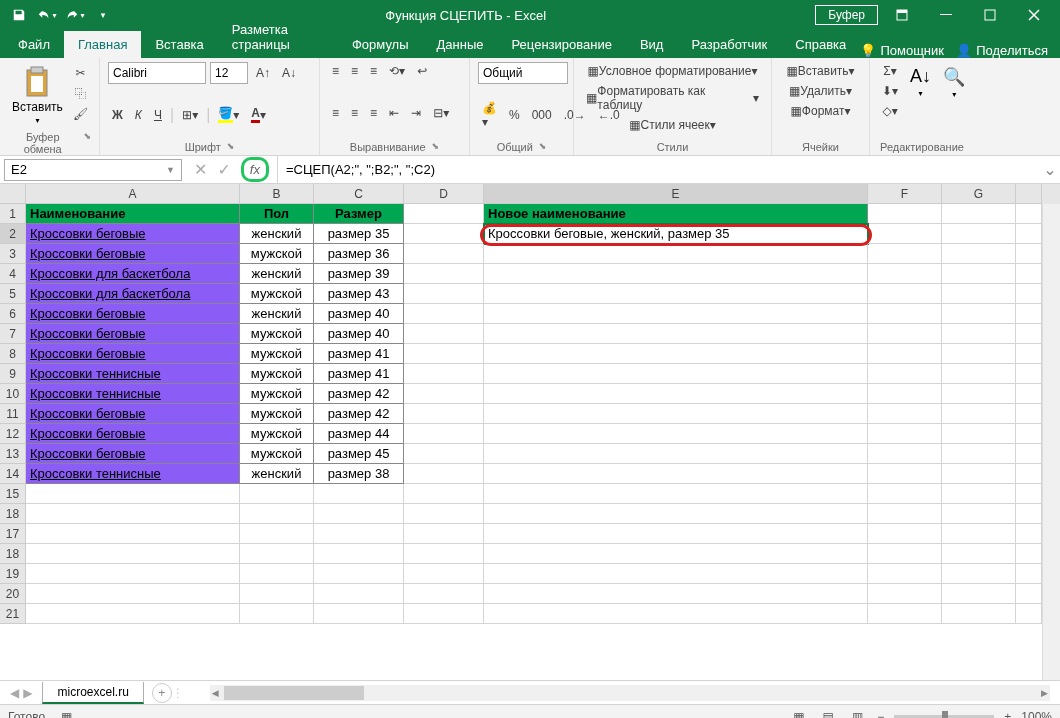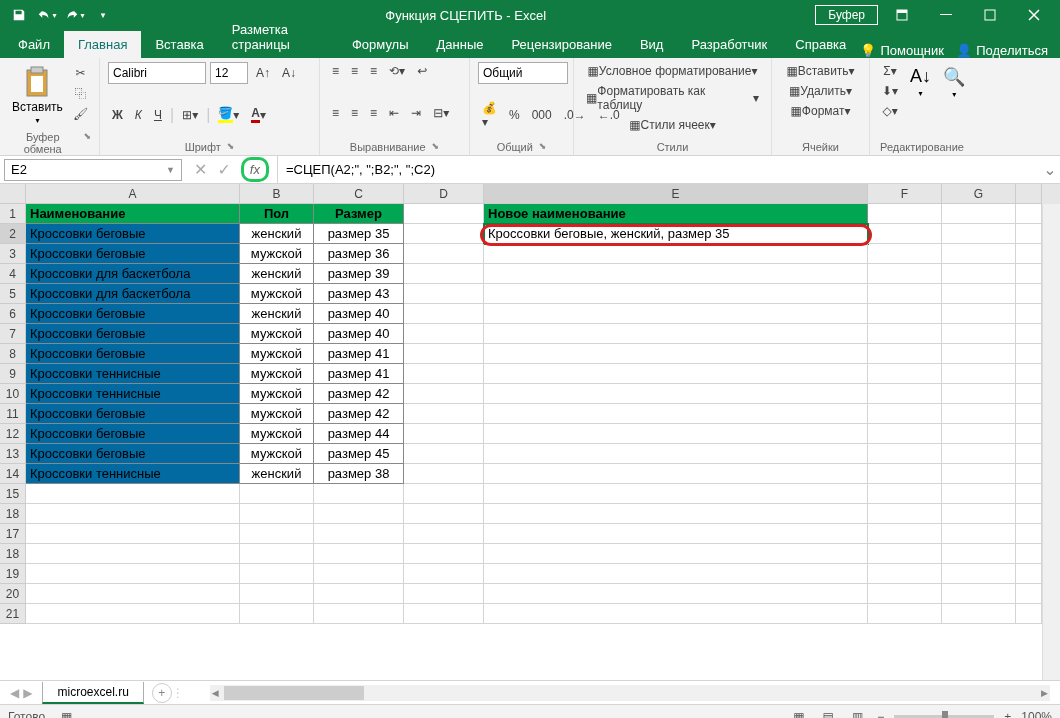--- a/index.html
+++ b/index.html
@@ -44,21 +44,21 @@
 .grid-area { position: relative; height: 496px; overflow: hidden; }
 .col-headers { display: flex; height: 20px; background: #e6e6e6; }
 .corner { width: 26px; border-right: 1px solid #ccc; border-bottom: 1px solid #ccc; background: #e6e6e6; }
 .col-h { border-right: 1px solid #ccc; border-bottom: 1px solid #ccc; text-align: center; font-size: 12px; color: #444; line-height: 20px; background: #e6e6e6; }
 .col-h.sel { background: #d2d2d2; }
 .row { display: flex; height: 20px; }
 .row-h { width: 26px; border-right: 1px solid #ccc; border-bottom: 1px solid #ccc; text-align: center; font-size: 12px; color: #444; line-height: 20px; background: #e6e6e6; }
 .row-h.sel { background: #d2d2d2; }
 .cell { border-right: 1px solid #d4d4d4; border-bottom: 1px solid #d4d4d4; font-size: 13px; padding: 0 4px; line-height: 20px; overflow: hidden; white-space: nowrap; }
 .hdr-cell { background: #00a651; color: #000; font-weight: bold; border-right: 1px solid #888; border-bottom: 1px solid #888; }
-.data-a { background: #0369a1; border-right: 1px solid #888; border-bottom: 1px solid #888; }
+.data-a { background: #8b5cf6; border-right: 1px solid #888; border-bottom: 1px solid #888; text-decoration: underline; }
 .data-bc { text-align: center; border-right: 1px solid #888; border-bottom: 1px solid #888; }
 .red-oval { position: absolute; border: 3px solid #d82020; border-radius: 12px; pointer-events: none; }
 .scroll-v { position: absolute; right: 0; top: 20px; bottom: 0; width: 18px; background: #f0f0f0; border-left: 1px solid #ddd; }
 
 
 .sheet-bar { height: 24px; border-top: 1px solid #d4d4d4; display: flex; align-items: center; background: #fff; font-size: 12px; }
 .sheet-nav { display: flex; gap: 4px; padding: 0 10px; color: #aaa; }
 .sheet-tab { border: 1px solid #aeaeae; border-top: none; padding: 3px 14px; background: #fff; cursor: pointer; border-bottom: 2px solid #107c41; }
 .sheet-add { width: 20px; height: 20px; border: 1px solid #ccc; border-radius: 50%; display: flex; align-items: center; justify-content: center; margin-left: 8px; cursor: pointer; color: #888; }
 .hscroll { flex: 1; margin: 0 10px 0 20px; height: 16px; background: #f0f0f0; display: flex; align-items: center; position: relative; }

